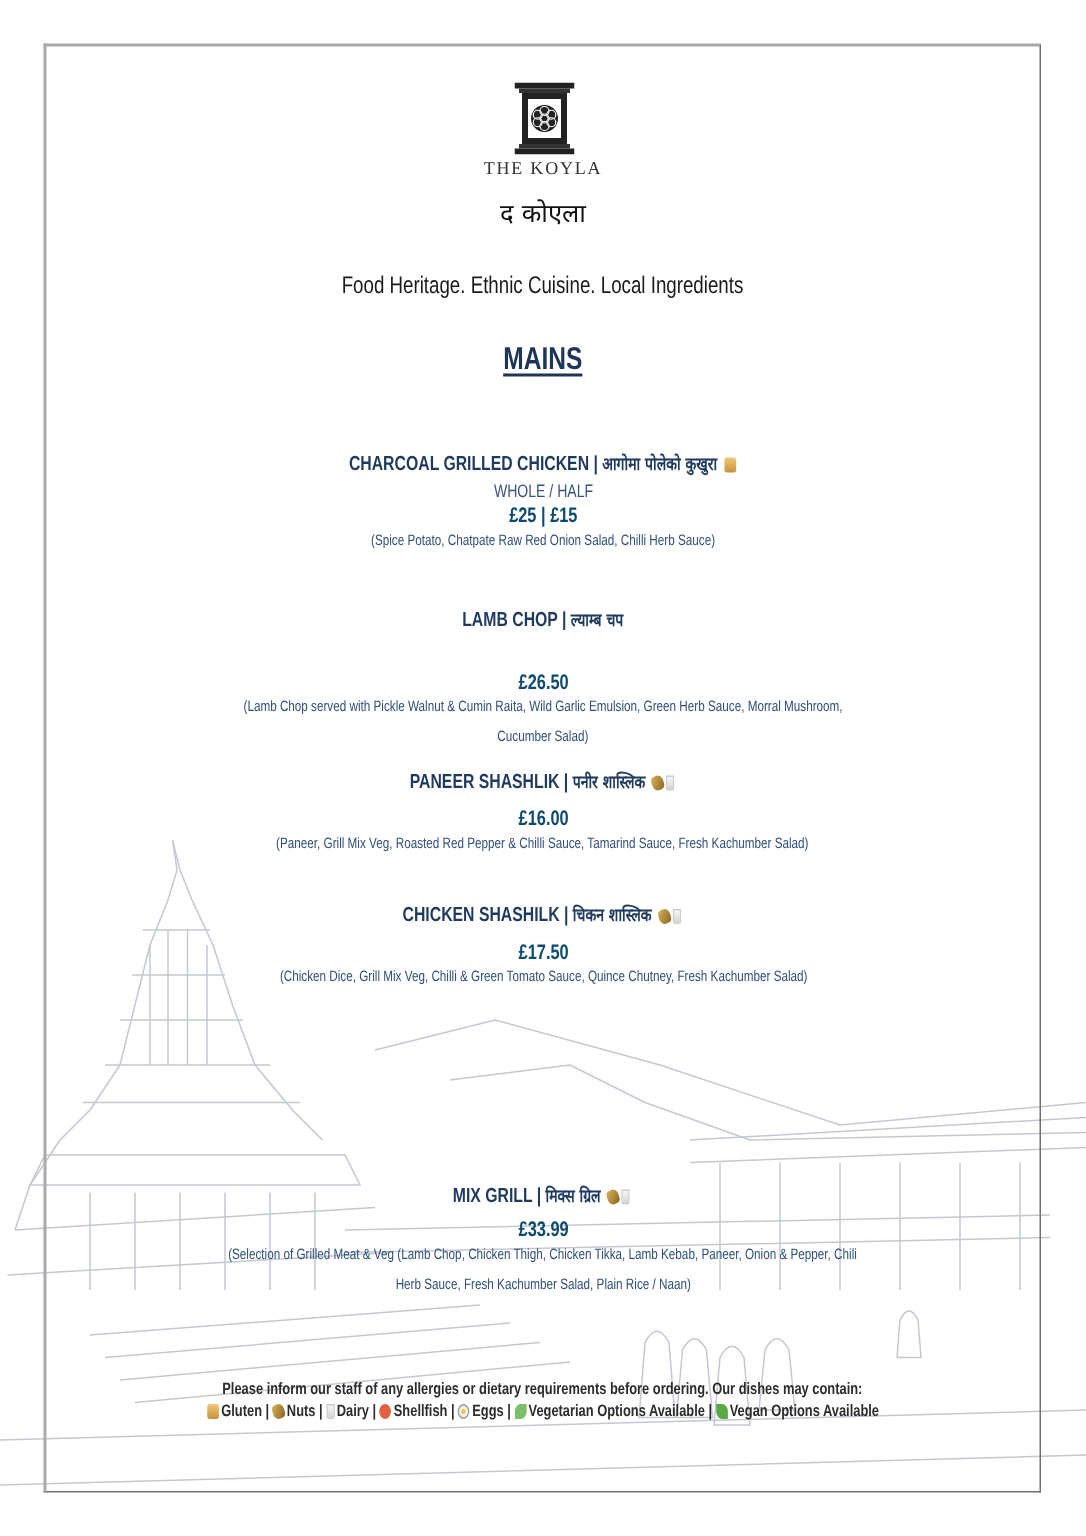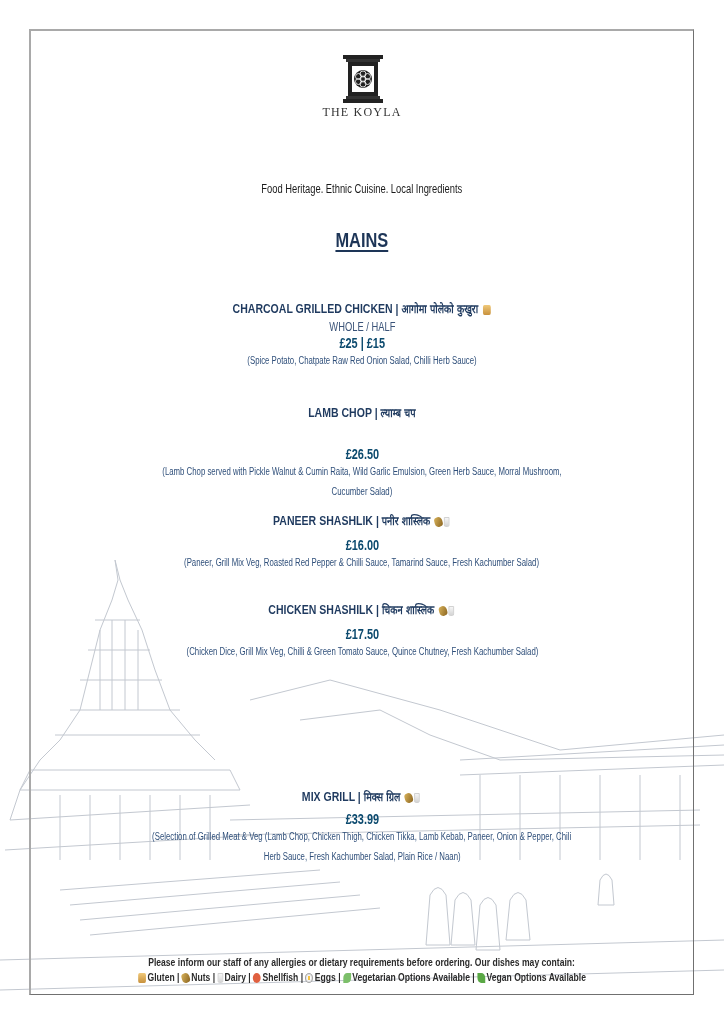--- a/index.html
+++ b/index.html
@@ -17,38 +17,38 @@
       border: 2px solid #a9a9a9;
       border-right-width: 1px; border-bottom-width: 1px;
       border-right-color: #707070; border-bottom-color: #707070;
       box-sizing: border-box;
     }
     .center { position: absolute; left: 0; width: 724px; text-align: center; }
     .narrow { display: inline-block; transform: scaleX(0.78); transform-origin: center; white-space: nowrap; }
     .logo-box { position: absolute; left: 343px; top: 55px; width: 40px; height: 48px; }
     .brand { top: 105px; font-family: "Liberation Serif", serif; font-size: 12px; letter-spacing: 1.2px; color: #333; }
     .brand-np { top: 130px; font-family: "DejaVu Sans", sans-serif; font-size: 17px; color: #111; }
-    .tagline { top: 182px; font-size: 12px; color: #1a1a1a; }
+    .tagline { top: 182px; font-size: 16px; color: #1a1a1a; }
     .section-title { top: 228px; font-size: 21px; font-weight: bold; color: #1d3557; }
     .section-title span.u { text-decoration: underline; text-underline-offset: 3px; text-decoration-thickness: 2px; }
     .dish-name { font-size: 13.5px; font-weight: bold; color: #1f3a5f; }
     .dish-np { font-family: "DejaVu Sans", sans-serif; font-weight: bold; font-size: 12px; }
     .dish-sub { font-size: 12px; color: #3a5378; }
     .dish-price { font-size: 14px; font-weight: bold; color: #0c4a6e; }
     .dish-desc { font-size: 10px; color: #2f4f7a; line-height: 20px; }
     .icons { display: inline-block; margin-left: 6px; font-size: 11px; vertical-align: middle; }
     .ic { display: inline-block; width: 10px; height: 10px; border-radius: 2px; margin-right: 2px; vertical-align: middle; }
     .ic-gluten { background: linear-gradient(#f0c97a, #c8913c); }
     .ic-nuts { background: linear-gradient(135deg,#d9b35b,#8a6420); transform: rotate(-20deg); border-radius: 3px 5px 3px 5px; }
     .ic-dairy { background: linear-gradient(#f6f6f6, #d4d4d4); border: 1px solid #ccc; width: 7px; height: 10px; border-radius: 0 0 2px 2px; box-sizing: border-box; }
     .ic-shellfish { background: #e06040; border-radius: 50%; }
     .ic-eggs { background: radial-gradient(circle, #f6c343 30%, #fff 35%, #ddd 70%); border-radius: 50%; border: 1px solid #999; box-sizing: border-box; }
     .ic-veg { background: #7cbf6a; border-radius: 50% 0 50% 0; }
     .ic-vegan { background: #5aa845; border-radius: 0 50% 0 50%; }
-    .allergy { font-size: 11px; font-weight: bold; color: #2b2b2b; line-height: 15px; margin-top: 36px; }
+    .allergy { font-size: 11px; font-weight: bold; color: #2b2b2b; line-height: 15px; }
   </style>
 </head>
 <body>
 
 <div class="page">
 
   <svg class="backdrop" viewBox="0 0 724 464" preserveAspectRatio="none">
     <g fill="none" stroke="#c3c8d0" stroke-width="1">
 
       <path d="M115 0 L118 20 L112 40 L100 70 L90 110 L80 150 L60 180 L40 200 L20 230 L10 260"></path>
@@ -91,20 +91,21 @@
       <circle cx="15.5" cy="21.5" r="3"></circle>
         <circle cx="24.5" cy="21.5" r="3"></circle>
       <circle cx="15.5" cy="26.5" r="3"></circle>
         <circle cx="24.5" cy="26.5" r="3"></circle>
     </g>
     <rect x="3" y="41" width="34" height="3" fill="#333"></rect>
     <rect x="0" y="44" width="40" height="4" fill="#222"></rect>
   </svg>
 
   <div class="center brand">THE KOYLA</div>
+  <div class="center brand-np">द कोएला</div>
   <div class="center tagline"><span class="narrow">Food Heritage. Ethnic Cuisine. Local Ingredients</span></div>
 
   <div class="center section-title"><span class="narrow"><span class="u">MAINS</span></span></div>
 
   <div class="center" style="top:300px">
     <div class="dish-name"><span class="narrow"><span>CHARCOAL GRILLED CHICKEN | </span><span class="dish-np">आगोमा पोलेको कुखुरा</span><span class="icons"><span class="ic ic-gluten"></span></span></span></div>
     <div class="dish-sub" style="margin-top:3px"><span class="narrow">WHOLE / HALF</span></div>
     <div class="dish-price" style="margin-top:1px"><span class="narrow">£25 | £15</span></div>
     <div class="dish-desc"><span class="narrow">(Spice Potato, Chatpate Raw Red Onion Salad, Chilli Herb Sauce)</span></div>
   </div>

